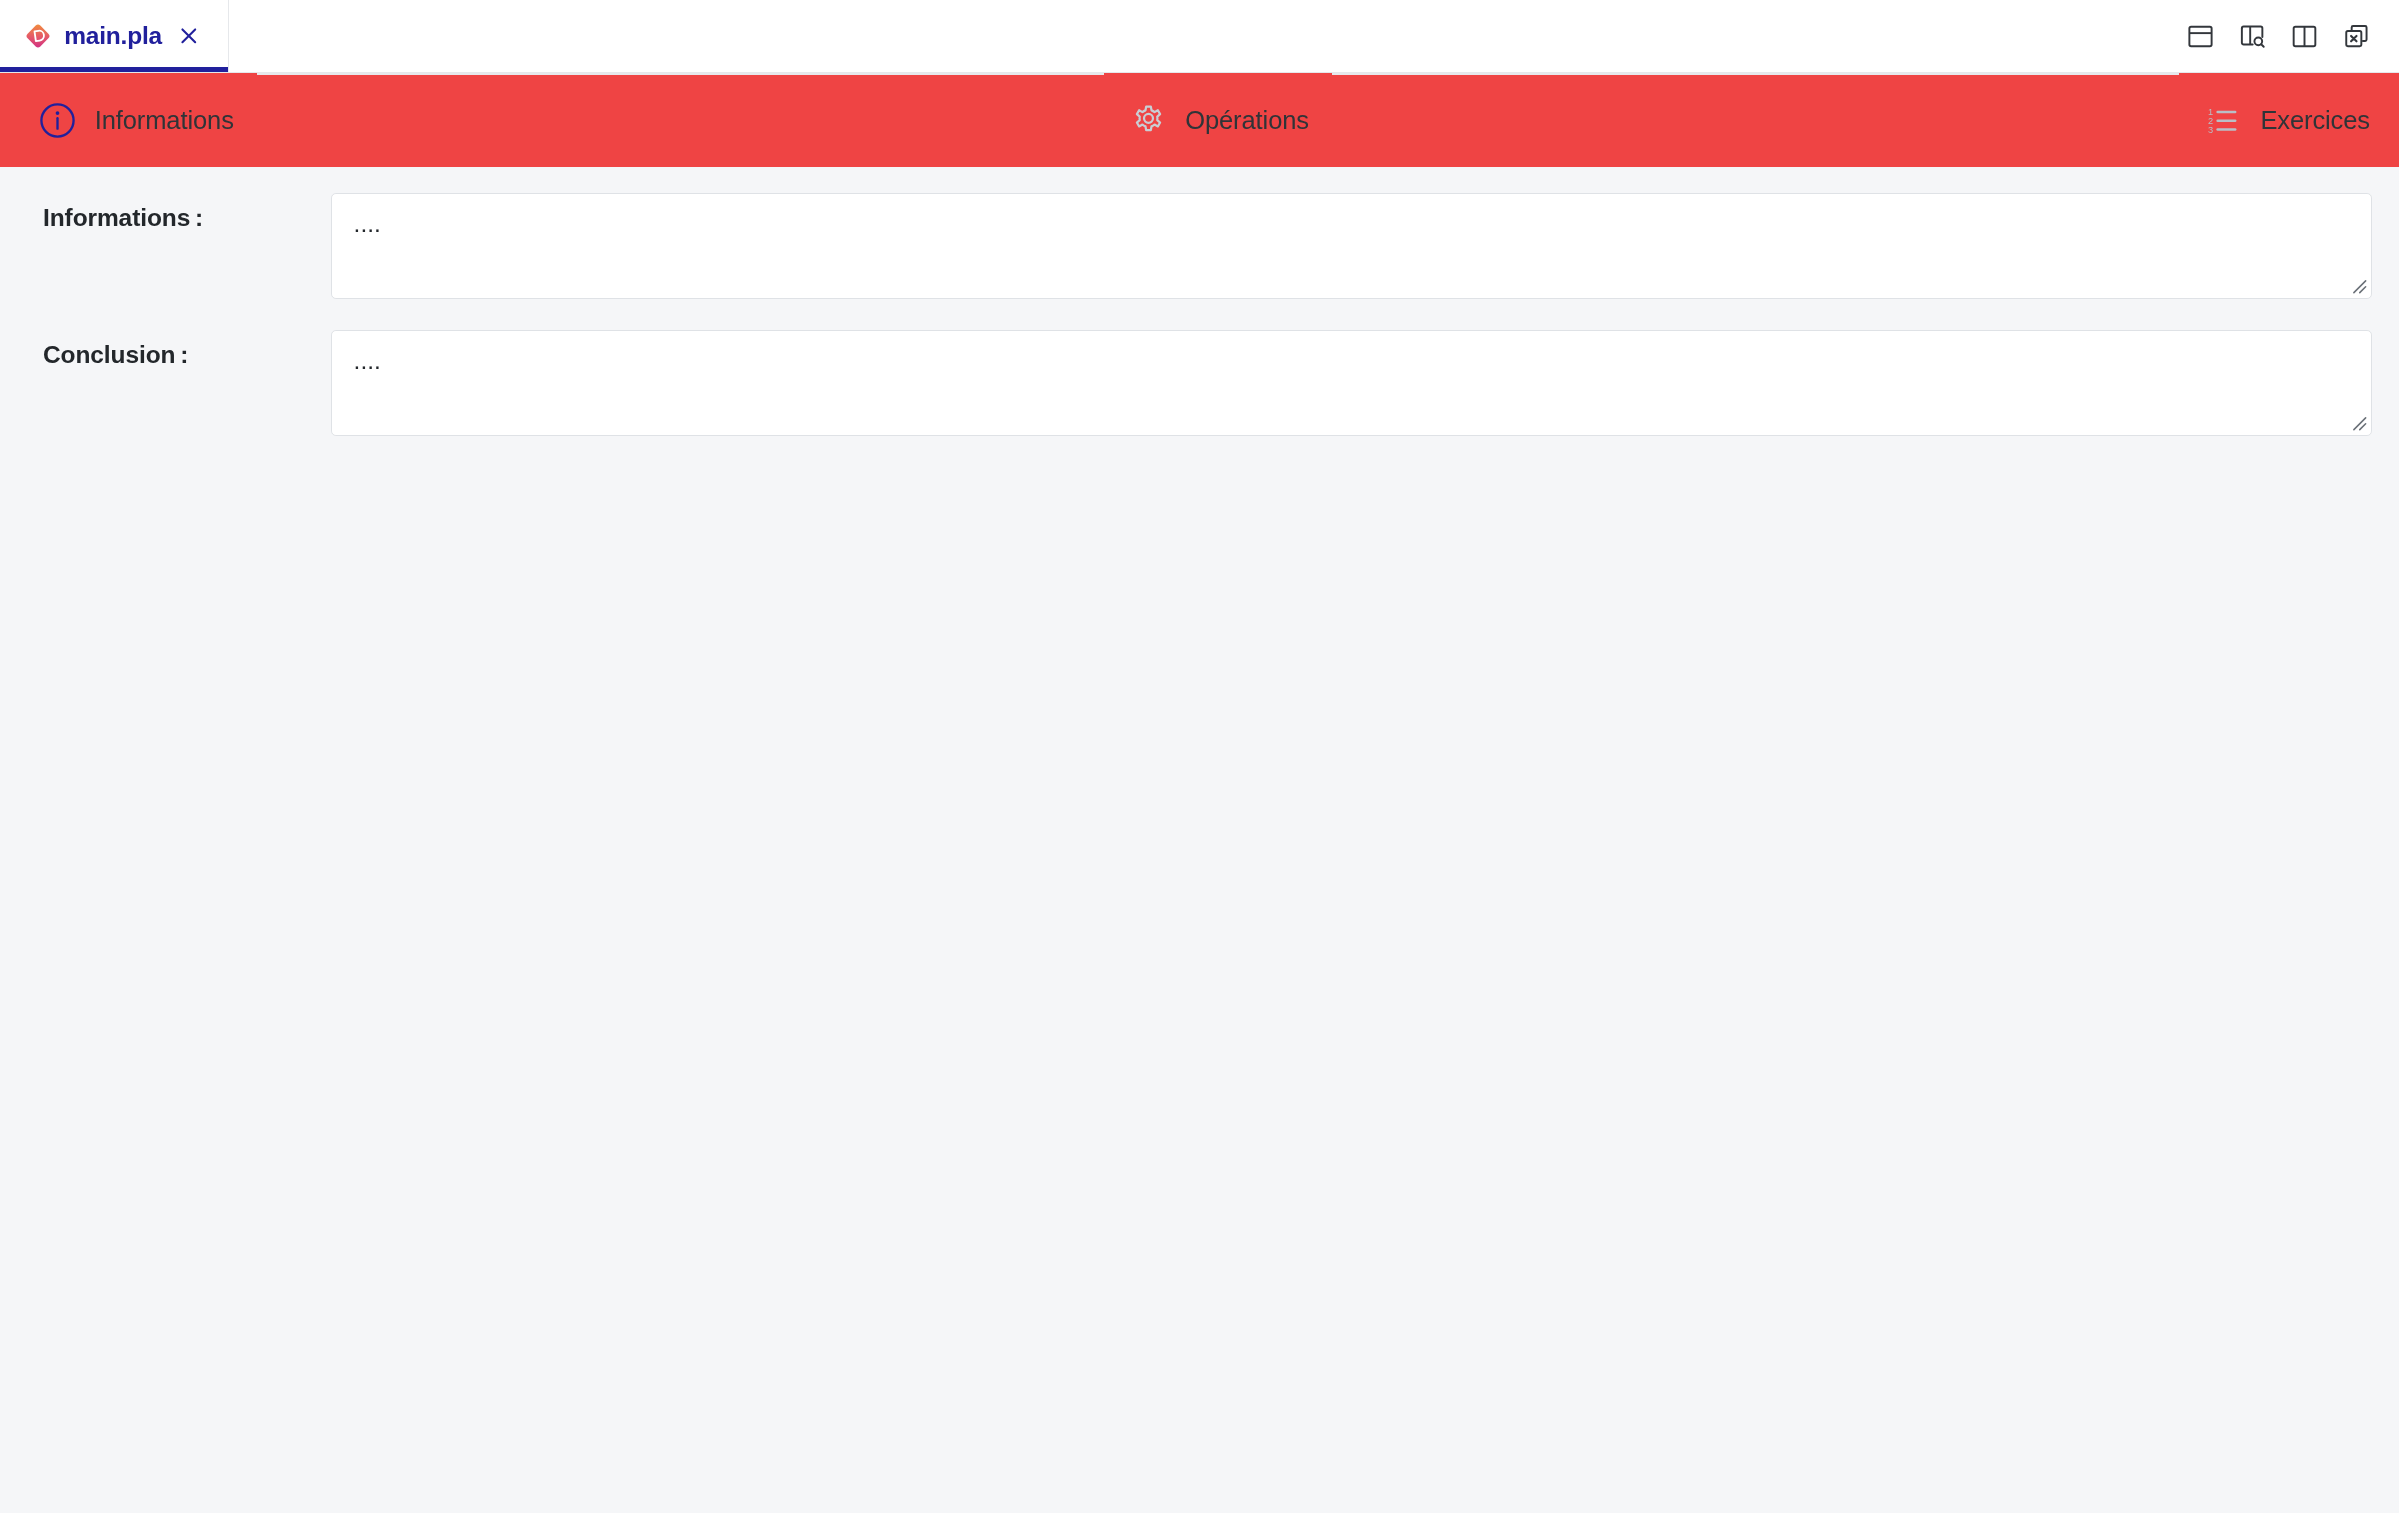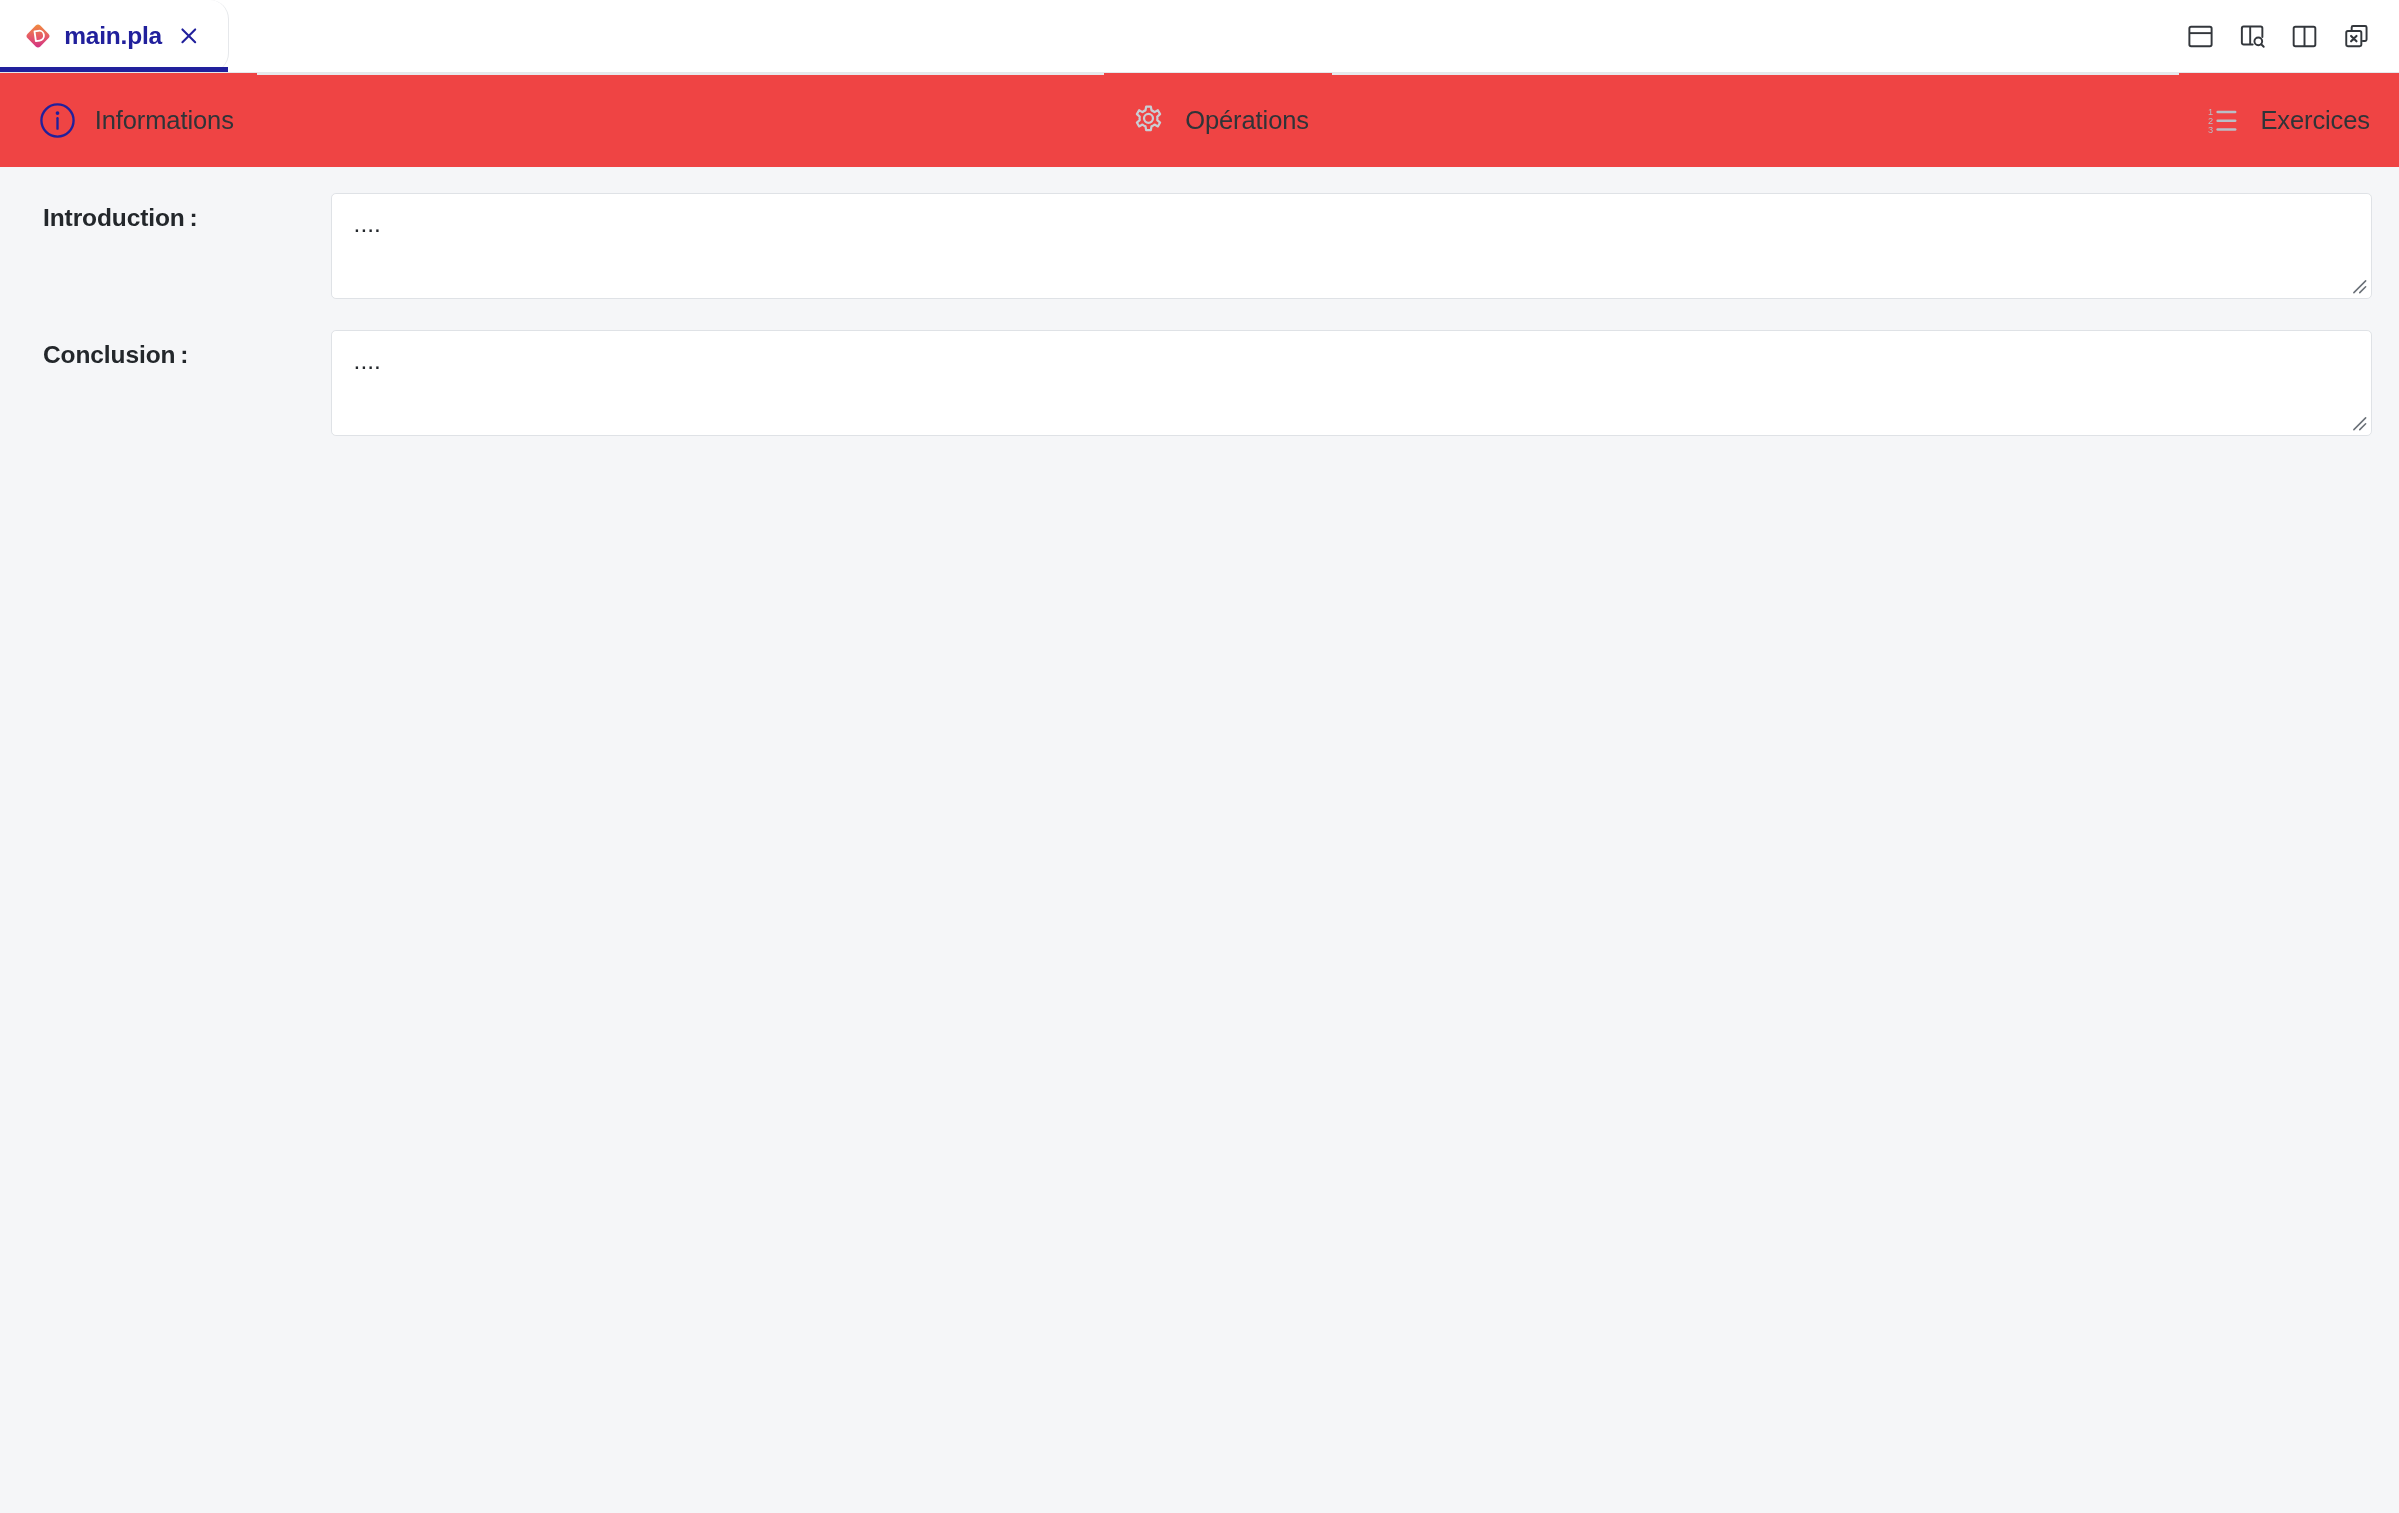--- a/index.html
+++ b/index.html
@@ -41,21 +41,20 @@
   .tab {
     display: flex;
     align-items: center;
     gap: 12.7px;
     padding: 0 25.5px 0 23.5px;
     height: 100%;
     background: #ffffff;
     border-right: 1px solid #e6e8eb;
     position: relative;
     cursor: pointer;
-    border-radius: 19px;
   }
 
   .tab.active::after {
     content: "";
     position: absolute;
     left: 0; right: 0; bottom: 0;
     height: 4.9px;
     background: #21209c;
   }
 
@@ -343,21 +342,21 @@
       <span class="step-label">Exercices</span>
     </div>
 
   </div>
 
   <div class="form">
     <div class="divider-v"></div>
 
 
     <div class="row tall">
-      <div class="row-label">Introduction :</div>
+      <div class="row-label">Informations :</div>
       <div class="row-field">
         <div class="textarea-wrap">
           <textarea class="text-area" style="">....</textarea>
           <svg class="resize-grip" viewBox="0 0 20 20">
             <path d="M18 6 L6 18 M18 12 L12 18" stroke="#6b7178" stroke-width="1.6" stroke-linecap="round"></path>
           </svg>
         </div>
       </div>
     </div>
 

